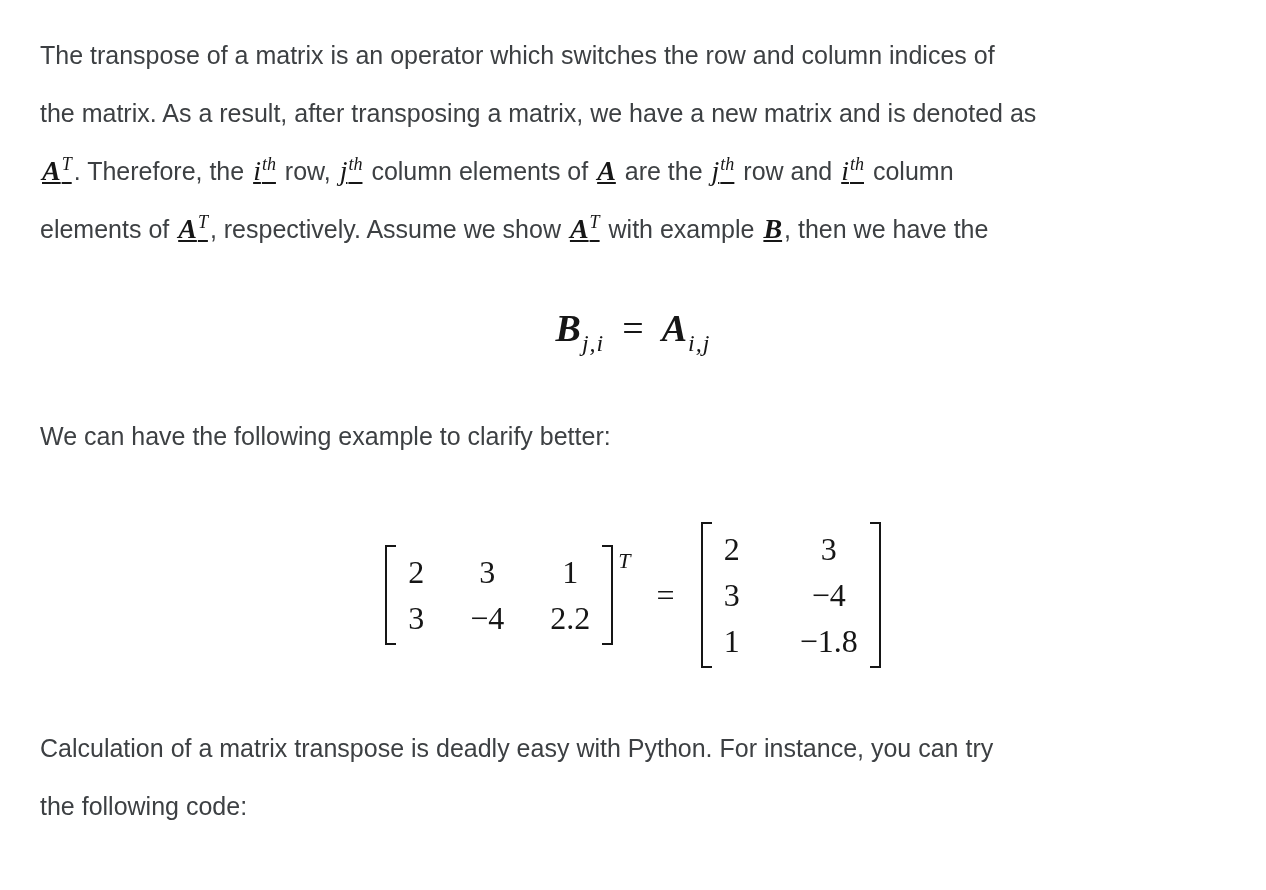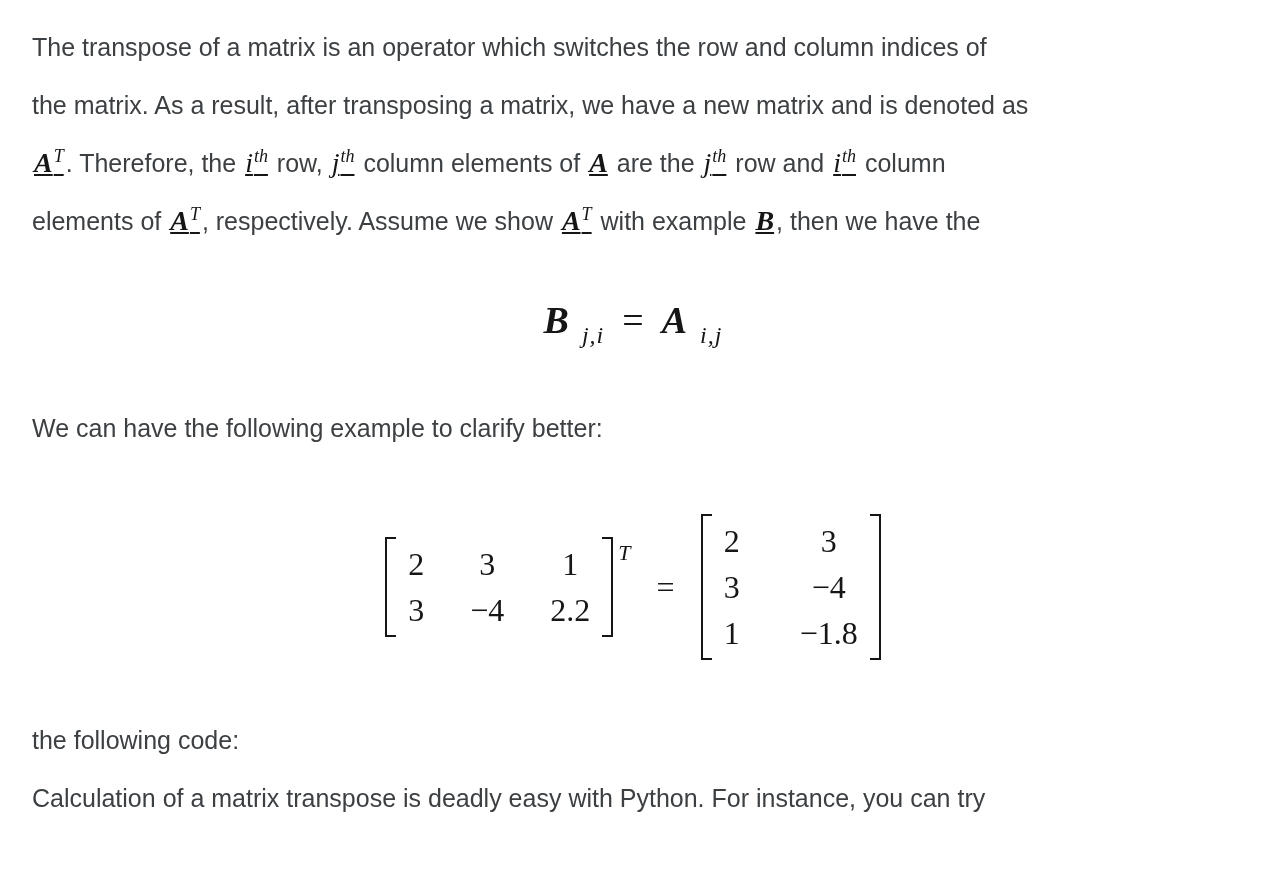--- a/index.html
+++ b/index.html
@@ -14,21 +14,21 @@
     background: var(--background);
     overflow: hidden;
   }
   .doc {
     padding: 14px 28px 0 28px;
     font-family: "Liberation Sans", sans-serif;
     font-size: 25px;
     line-height: 58px;
     color: var(--text-color);
   }
-  p.body { margin: 4px; }
+  p.body { margin: 12px; }
   .line { display: block; white-space: nowrap; height: 58px; }
 
   
   .im {
     font-family: "Liberation Serif", serif;
     font-size: 28px;
     color: var(--math-color);
     margin: 0 2px;
     text-decoration: underline;
   }
@@ -53,21 +53,21 @@
     font-size: 38px;
     line-height: 50px;
     color: var(--math-color);
     margin: 45px 0 49px 0;
   }
   .f-sub {
     font-size: 24px;
     font-style: italic;
     position: relative;
     top: 10px;
-    margin-left: 13px;
+    margin-left: 1px;
     letter-spacing: 1px;
   }
   .f-eq { margin: 0 18px; }
 
   
   .matrix-block {
     display: flex;
     justify-content: center;
     align-items: center;
     margin: 57px 0 51px 0;
@@ -143,17 +143,17 @@
         <span>3</span>
         <span>−4</span>
         <span>1</span>
         <span>−1.8</span>
       </span>
       <span class="br r"></span>
     </span>
   </div>
 
   <p class="body">
+    <span class="line">Calculation of a matrix transpose is deadly easy with Python. For instance, you can try</span>
     <span class="line">the following code:</span>
-    <span class="line">Calculation of a matrix transpose is deadly easy with Python. For instance, you can try</span>
   </p>
 
 </main>
 
 </body></html>

